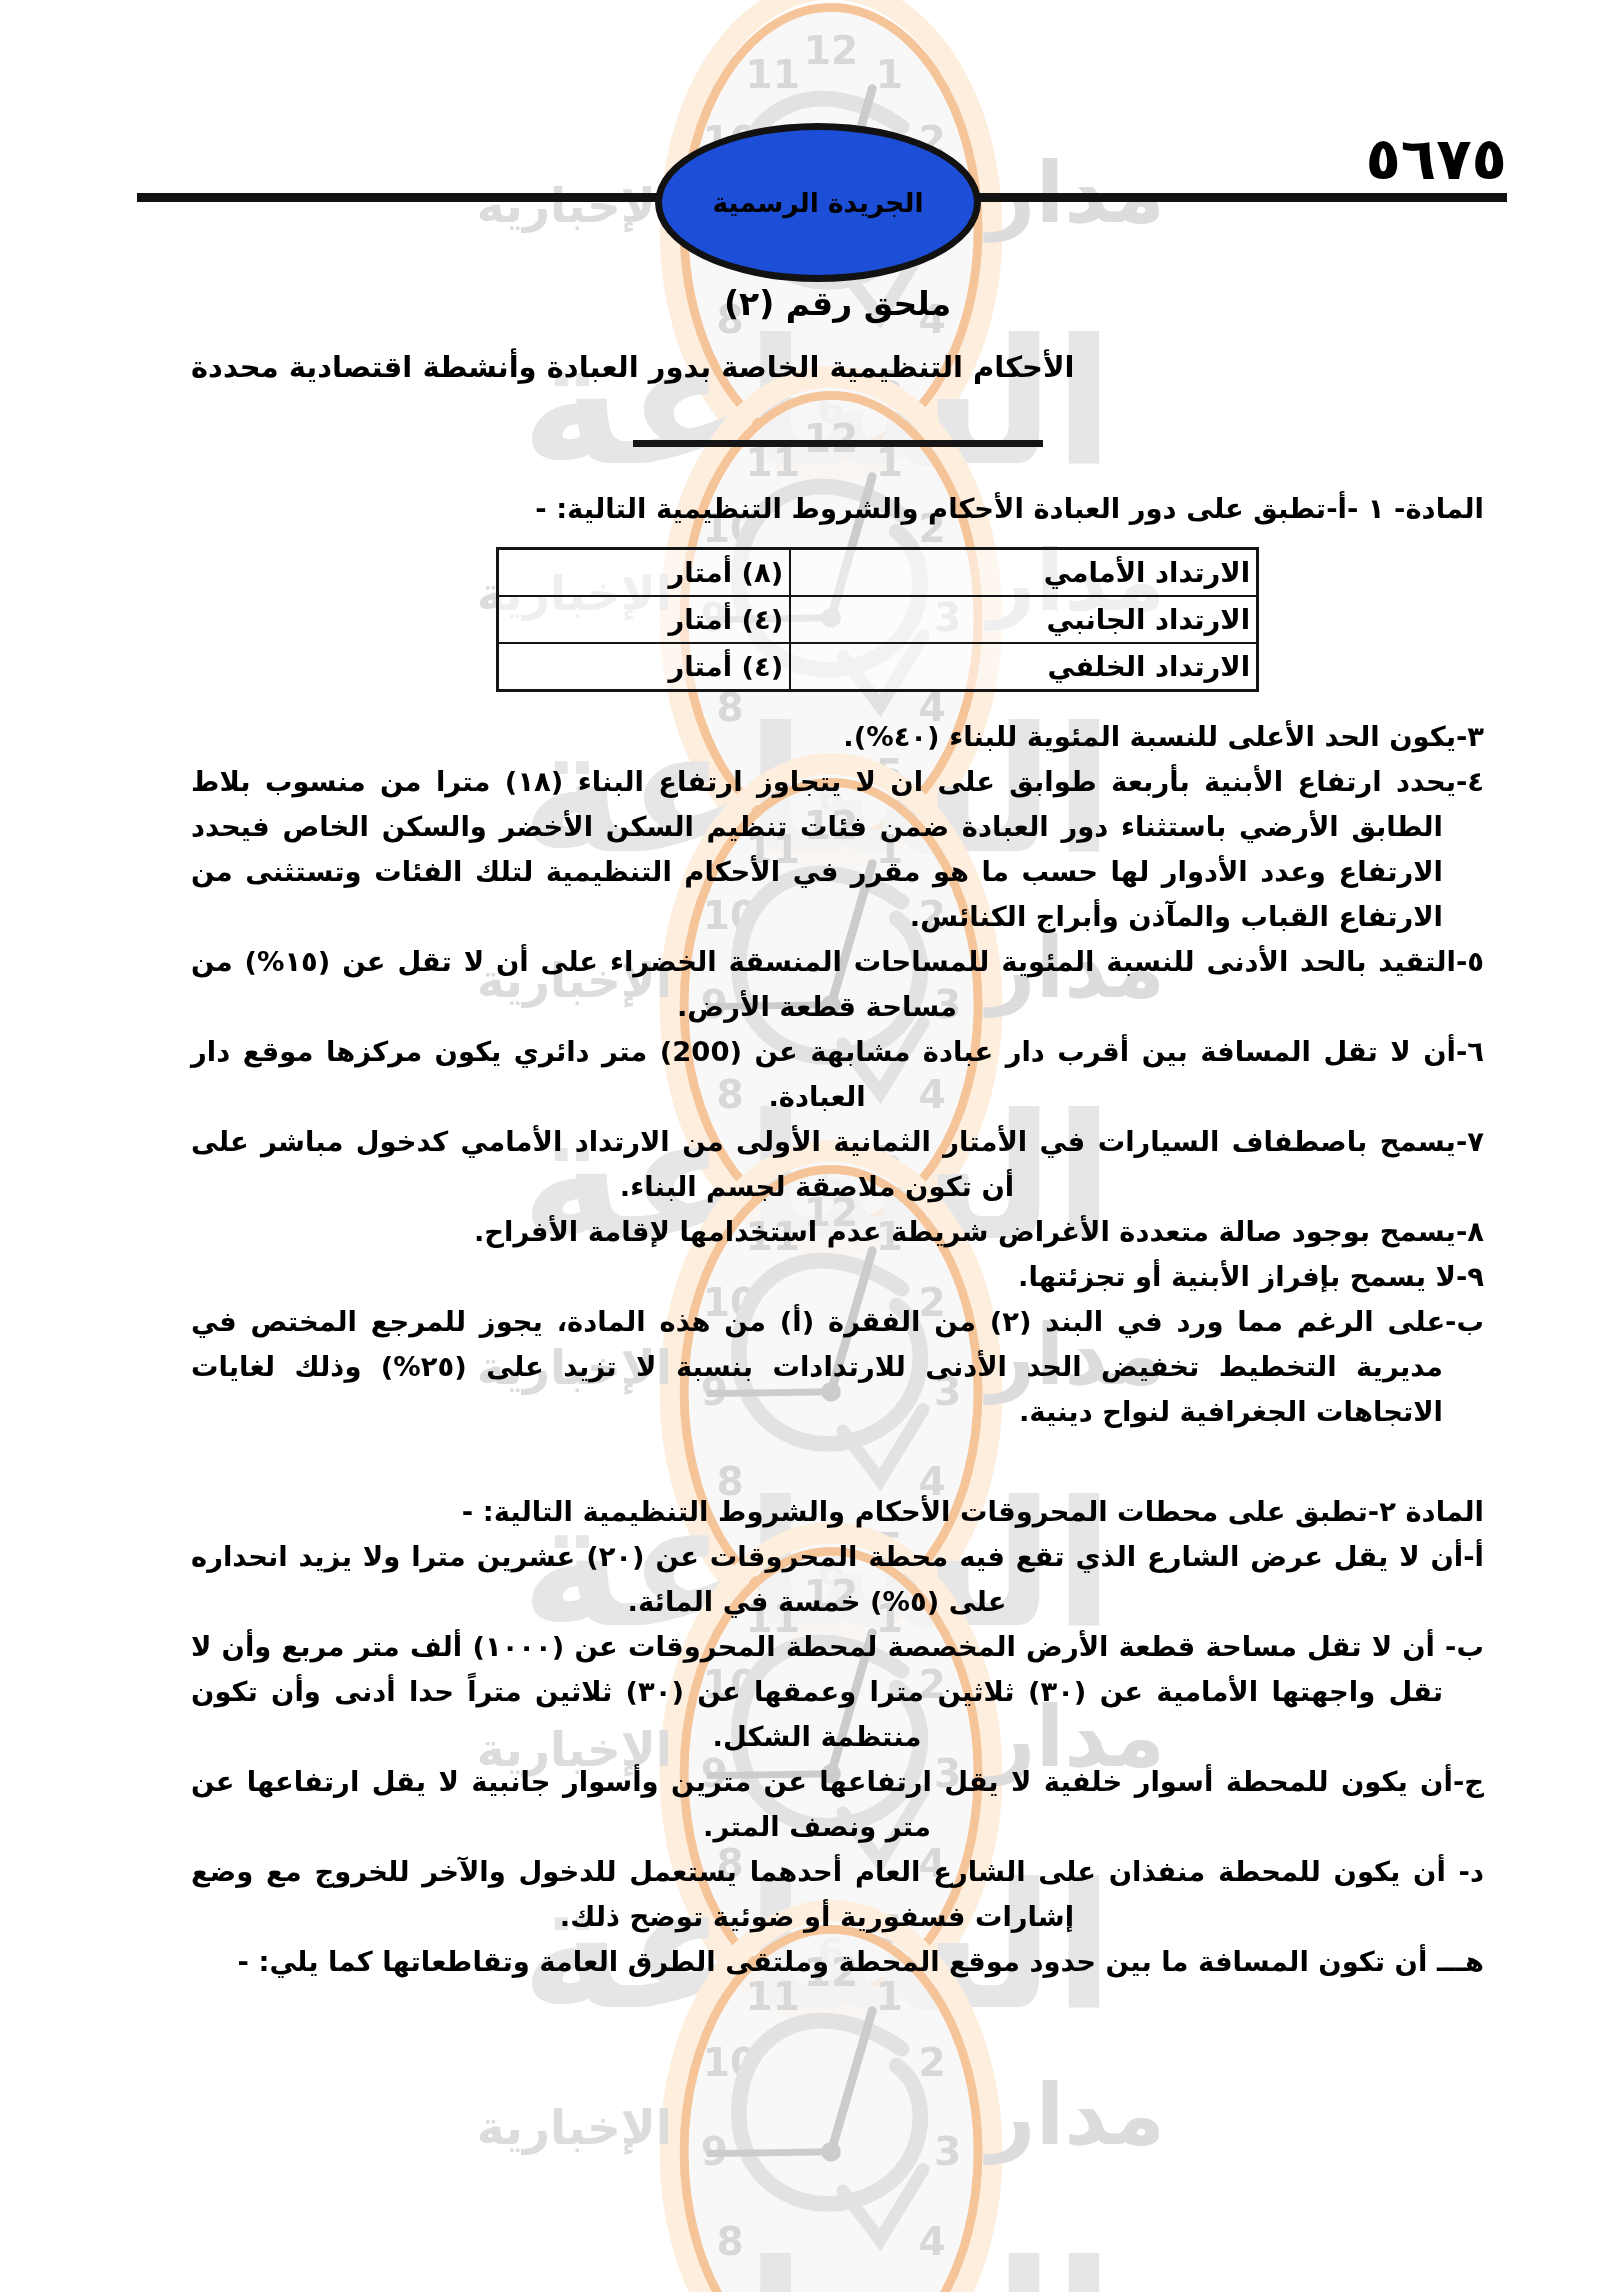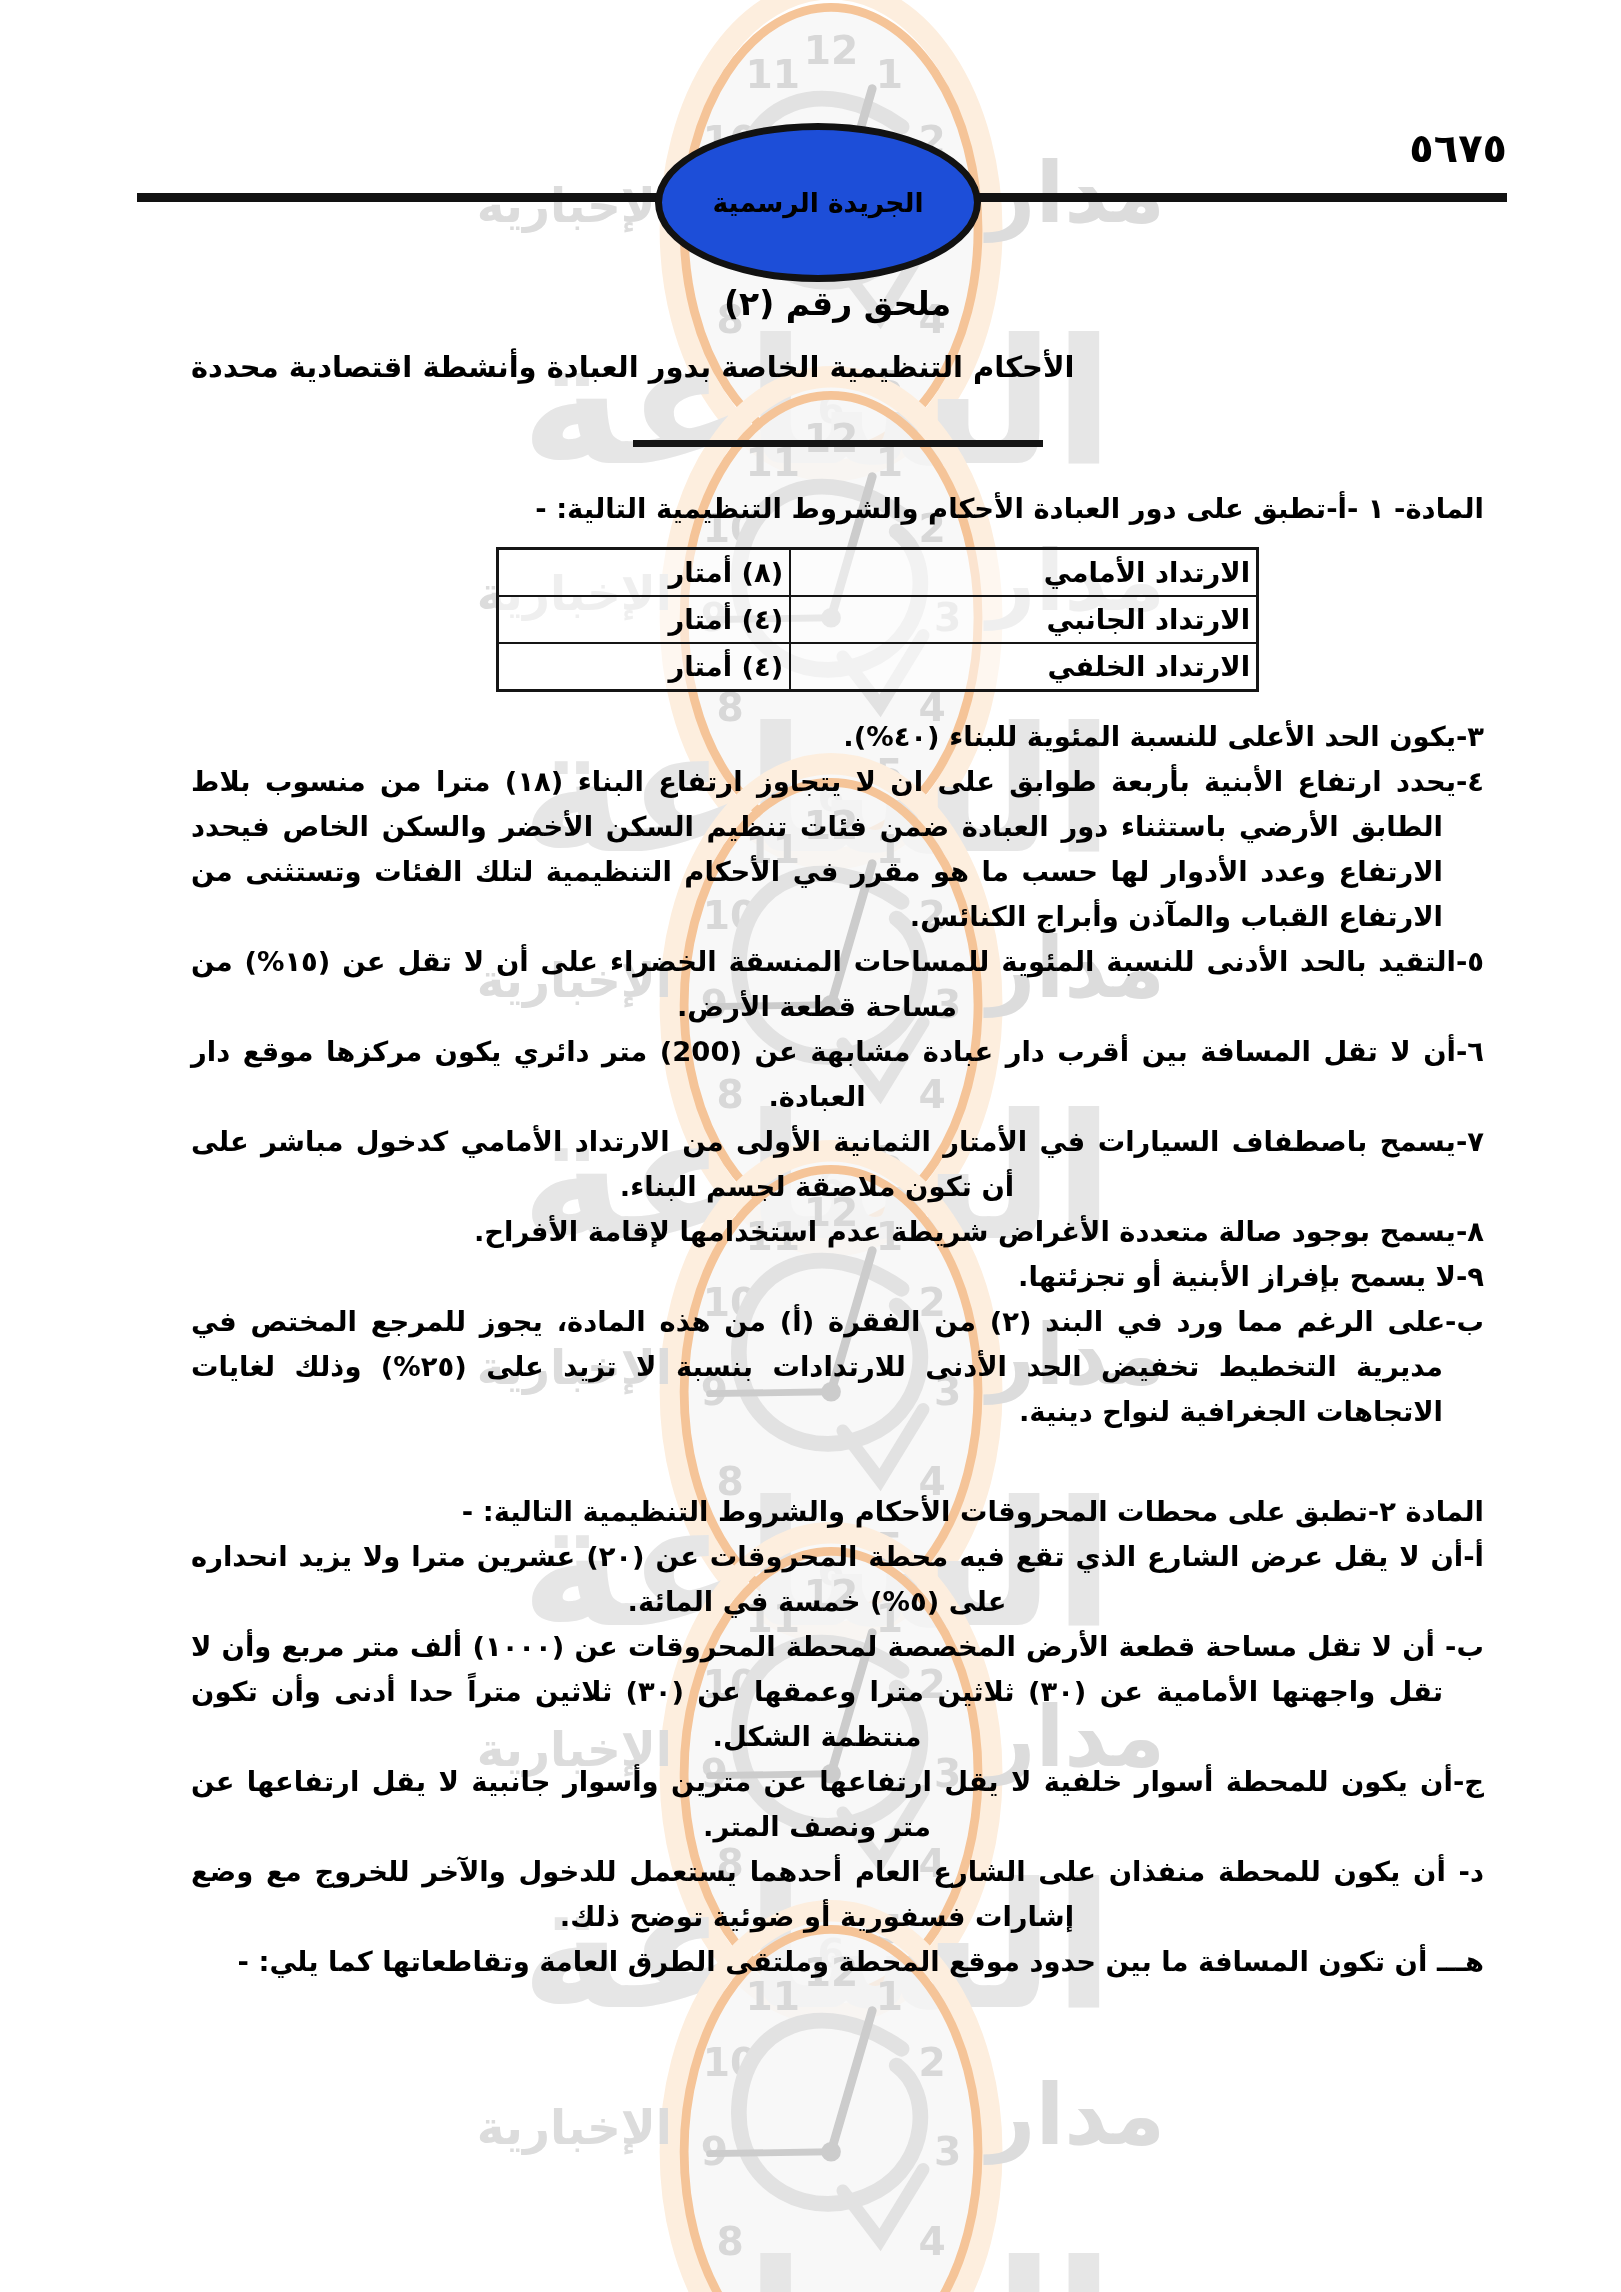--- a/index.html
+++ b/index.html
@@ -10,21 +10,21 @@
     overflow:hidden;
     font-family:"DejaVu Sans",sans-serif;
     color:#000;
   }
   
   .wm-layer{position:absolute;inset:0;z-index:0;pointer-events:none;}
   .wm-layer svg{position:absolute;left:0;}
   
   .page-number{
     position:absolute;top:125px;right:114px;z-index:2;
-    font-size:40px;font-weight:700;letter-spacing:2px;
+    font-size:58px;font-weight:700;letter-spacing:2px;
   }
   .header-rule{
     position:absolute;top:193px;left:137px;width:1370px;height:8.8px;
     background:#121212;z-index:1;
   }
   .gazette-seal{
     position:absolute;top:123px;left:655px;width:312px;height:145px;
     border:7.8px solid #121212;border-radius:50%;
     background:#1d4ed8;z-index:2;
     display:flex;align-items:center;justify-content:center;

